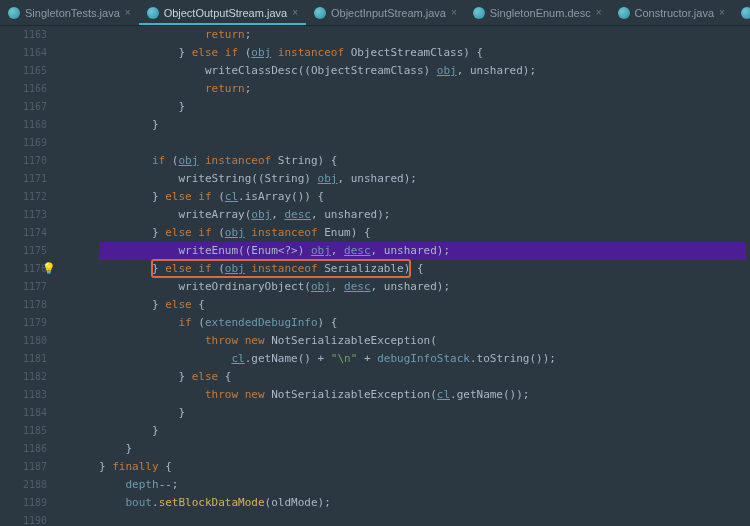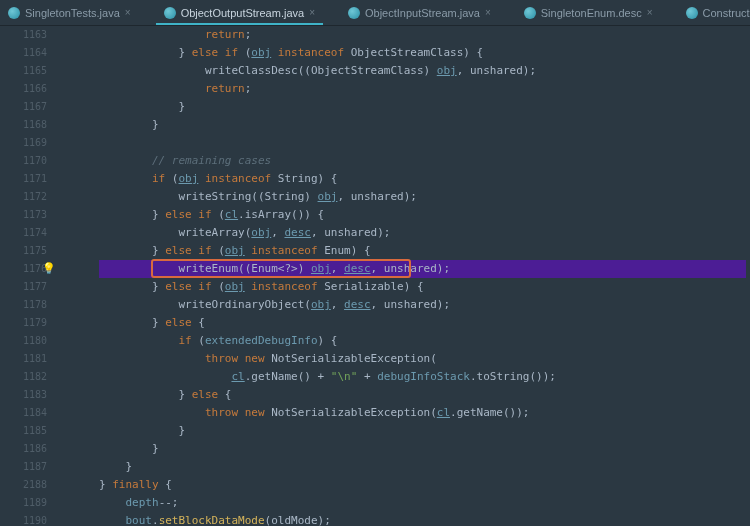--- a/index.html
+++ b/index.html
@@ -10,21 +10,20 @@
   font-size:11px;
   overflow:hidden;
   color:#a9b7c6;
 }
 .tabs {
   display:flex;
   background:#2b3842;
   height:26px;
   border-bottom:1px solid #1e272e;
   overflow:hidden;
-  gap:17px;
 }
 .tab {
   display:flex;
   align-items:center;
   padding:0 8px;
   color:#8a9ba8;
   font-size:11px;
   font-family:-apple-system,sans-serif;
   cursor:pointer;
   position:relative;
@@ -173,21 +172,20 @@
       <div class="bulb" style="top: 236px;">💡</div>
     </div>
   <div class="code" id="code">
       <div class="line"><span>                </span><span class="kw">return</span><span class="punc">;</span></div>
       <div class="line"><span class="punc">            } </span><span class="kw">else if</span><span class="punc"> (</span><span class="var">obj</span><span> </span><span class="kw">instanceof</span><span class="punc"> ObjectStreamClass) {</span></div>
       <div class="line"><span>                writeClassDesc((ObjectStreamClass) </span><span class="var">obj</span><span class="punc">, unshared);</span></div>
       <div class="line"><span>                </span><span class="kw">return</span><span class="punc">;</span></div>
       <div class="line"><span class="punc">            }</span></div>
       <div class="line"><span class="punc">        }</span></div>
       <div class="line"></div>
-      <div class="line"><span>        </span><span class="cmt">// remaining cases</span></div>
       <div class="line"><span>        </span><span class="kw">if</span><span class="punc"> (</span><span class="var">obj</span><span> </span><span class="kw">instanceof</span><span class="punc"> String) {</span></div>
       <div class="line"><span>            writeString((String) </span><span class="var">obj</span><span class="punc">, unshared);</span></div>
       <div class="line"><span class="punc">        } </span><span class="kw">else if</span><span class="punc"> (</span><span class="var">cl</span><span class="punc">.isArray()) {</span></div>
       <div class="line"><span>            writeArray(</span><span class="var">obj</span><span class="punc">, </span><span class="var">desc</span><span class="punc">, unshared);</span></div>
       <div class="line"><span class="punc">        } </span><span class="kw">else if</span><span class="punc"> (</span><span class="var">obj</span><span> </span><span class="kw">instanceof</span><span class="punc"> Enum) {</span></div>
       <div class="line hl"><span>            writeEnum((Enum&lt;?&gt;) </span><span class="var">obj</span><span class="punc">, </span><span class="var">desc</span><span class="punc">, unshared);</span></div>
       <div class="line"><span class="punc">        } </span><span class="kw">else if</span><span class="punc"> (</span><span class="var">obj</span><span> </span><span class="kw">instanceof</span><span class="punc"> Serializable) {</span></div>
       <div class="line"><span>            writeOrdinaryObject(</span><span class="var">obj</span><span class="punc">, </span><span class="var">desc</span><span class="punc">, unshared);</span></div>
       <div class="line"><span class="punc">        } </span><span class="kw">else</span><span class="punc"> {</span></div>
       <div class="line"><span>            </span><span class="kw">if</span><span class="punc"> (</span><span class="par">extendedDebugInfo</span><span class="punc">) {</span></div>

